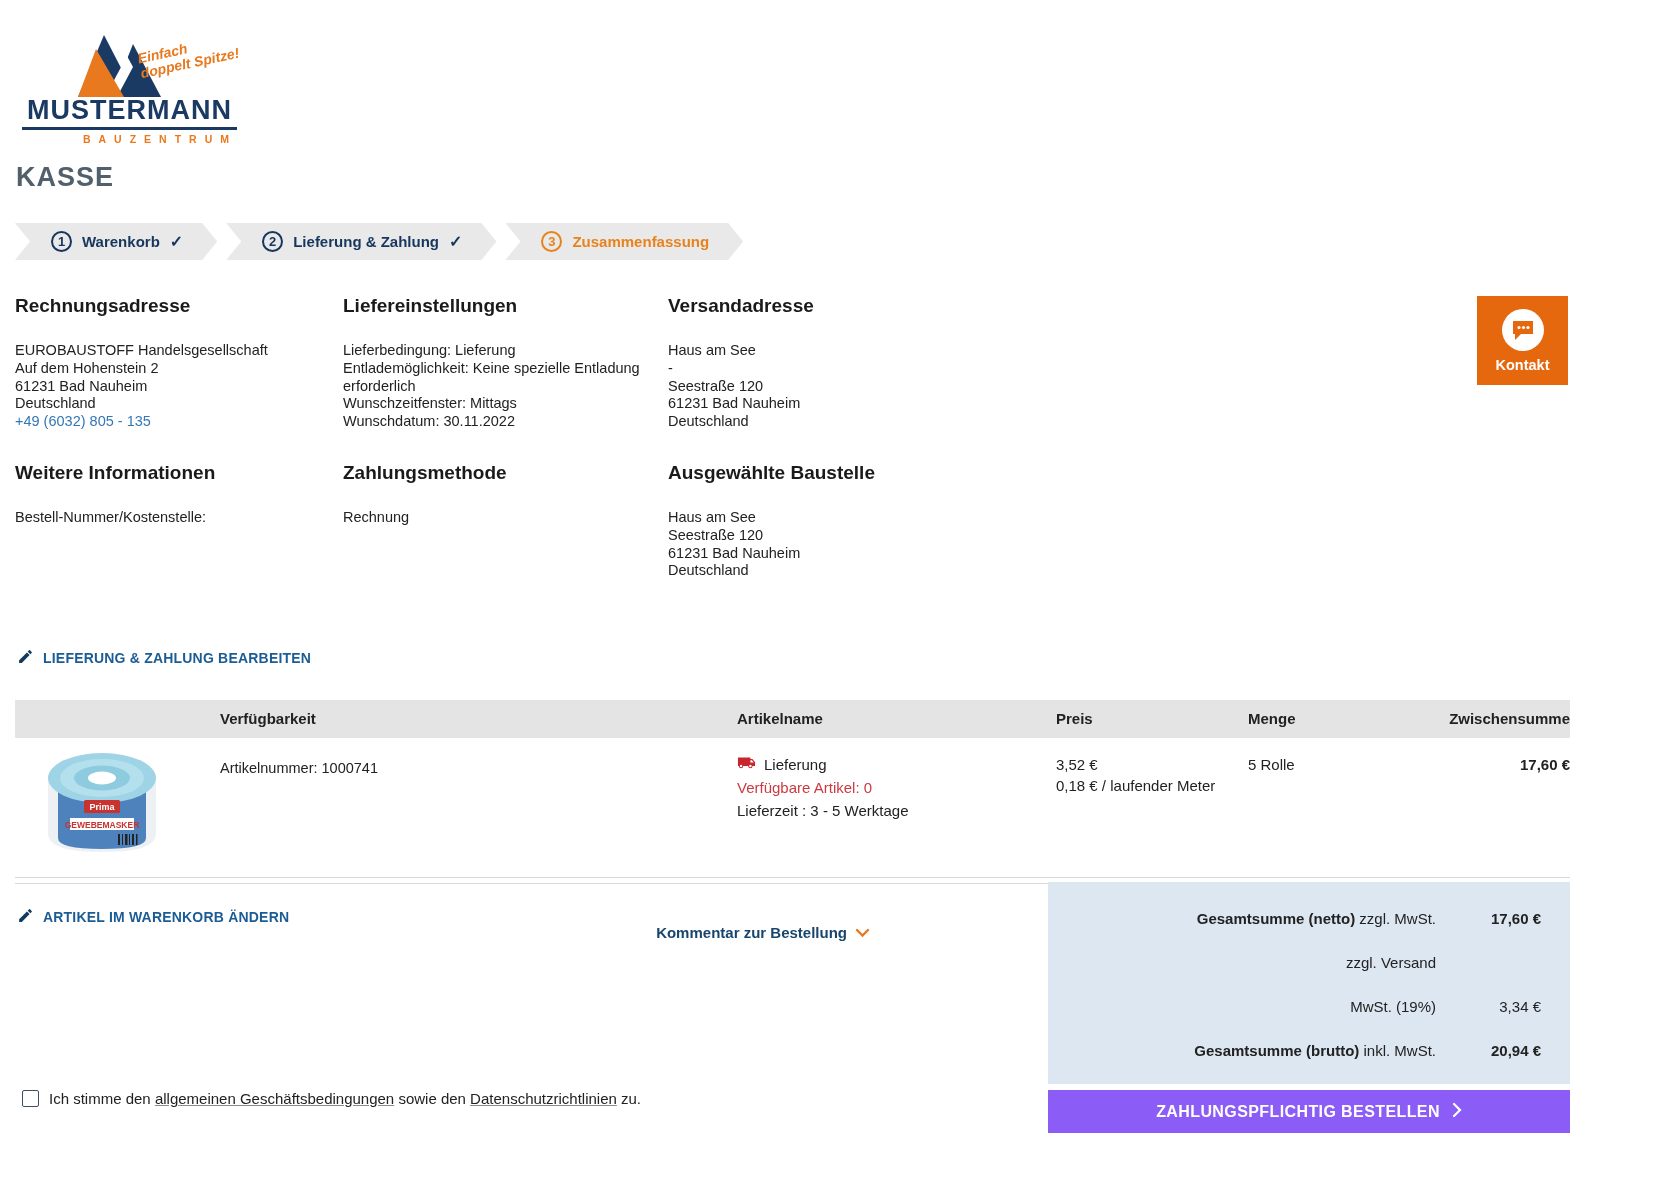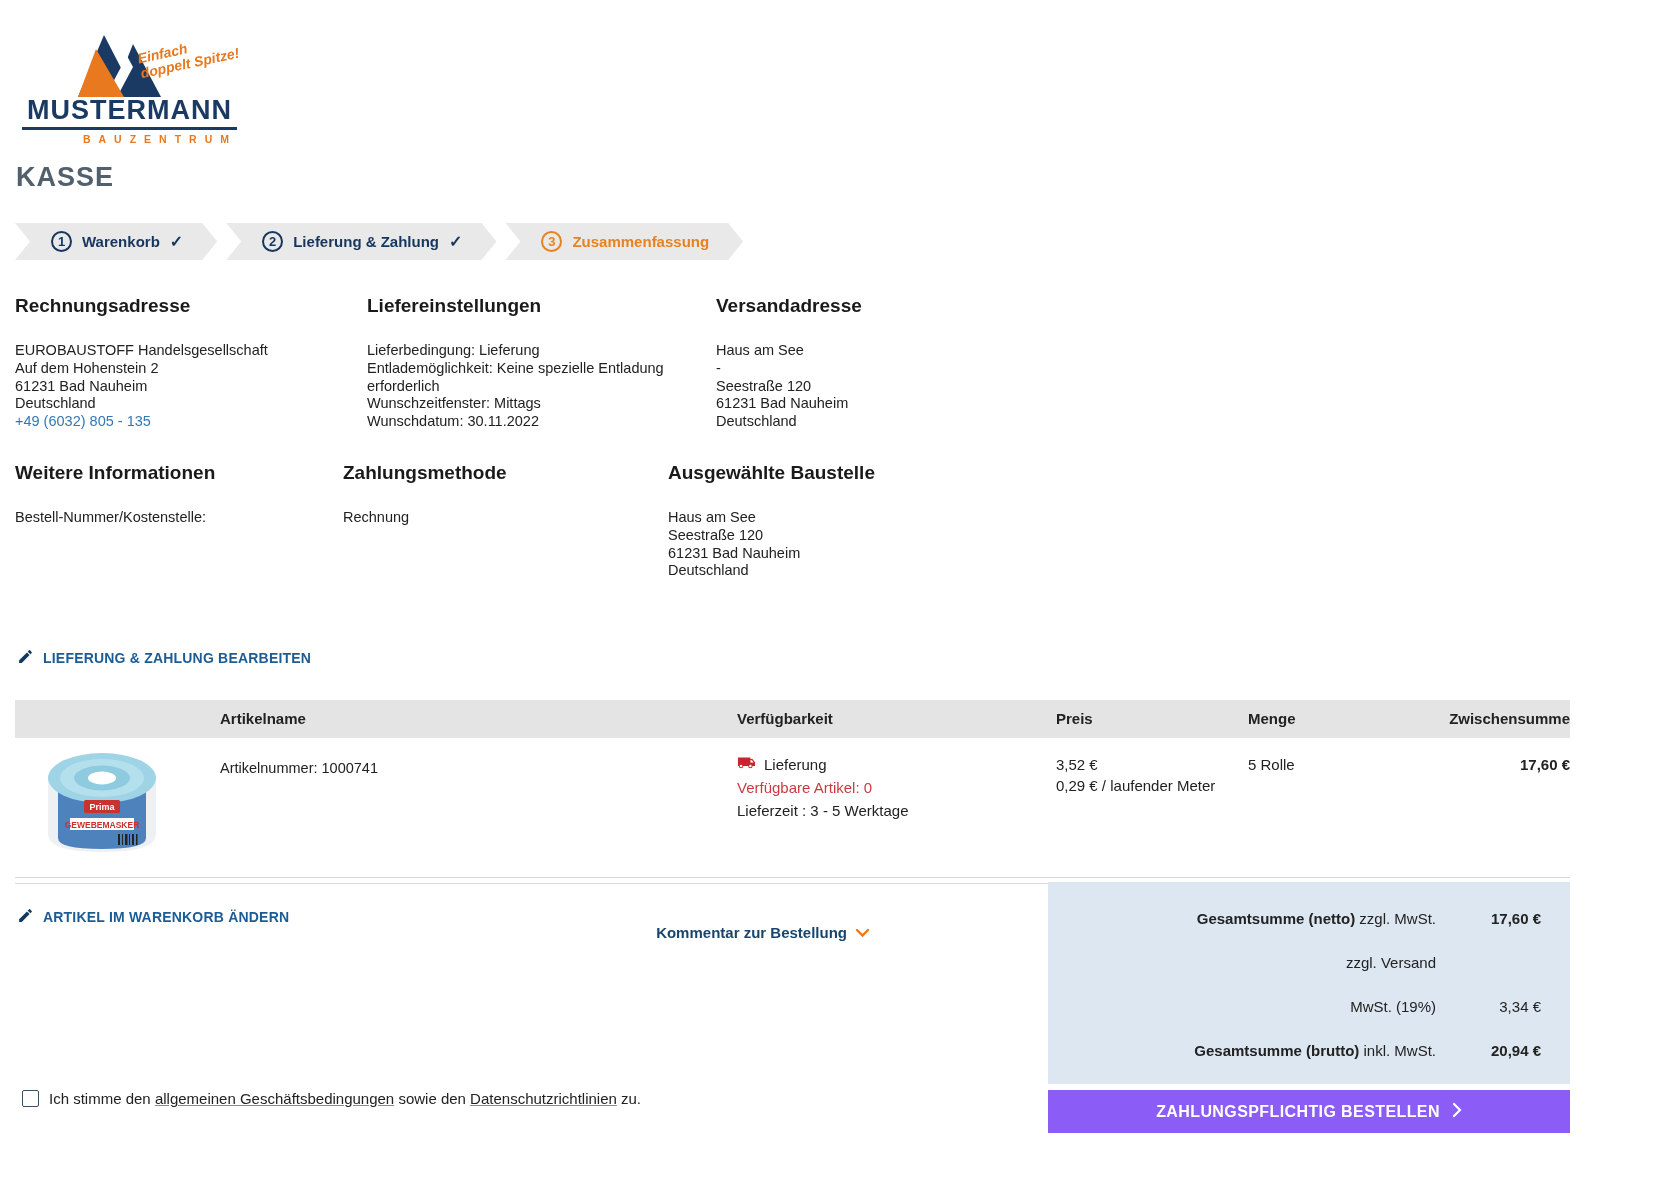--- a/index.html
+++ b/index.html
@@ -36,21 +36,21 @@
   .step { height:37px; background:#e9e9e9; display:flex; align-items:center; gap:10px;
     padding:0 34px 0 36px; font-size:15px; font-weight:bold; color:#17365d;
     clip-path:polygon(0 0, calc(100% - 15px) 0, 100% 50%, calc(100% - 15px) 100%, 0 100%, 15px 50%); }
   .step.active { color:#e8821c; }
   .step-num { width:21px; height:21px; border:2px solid currentColor; border-radius:50%;
     display:flex; align-items:center; justify-content:center; font-size:13px; font-weight:bold; flex:0 0 auto; }
   .step-check { font-size:16px; }
 
   
   .info-grid { position:absolute; left:15px; display:grid; grid-template-columns:328px 325px 340px; }
-  .info-grid.row1 { top:295px;gap:24px; }
+  .info-grid.row1 { top:295px; }
   .info-grid.row2 { top:462px; }
   .info-col { padding-right:28px; }
   .info-col h2 { font-size:19px; font-weight:bold; color:#1a1a1a; margin-bottom:25px; }
   .info-col p { font-size:14.5px; color:#222; line-height:17.8px; }
   .link-blue { color:#3477b6; text-decoration:none; cursor:pointer; }
 
   
   .edit-link { display:flex; align-items:center; gap:9px; color:#1c5c95; font-weight:bold;
     font-size:14px; letter-spacing:0.2px; cursor:pointer; }
   .edit-delivery { position:absolute; left:17px; top:648px; }
@@ -111,20 +111,31 @@
       </svg>
       <div class="logo-tagline">
         <div>Einfach</div>
         <div>doppelt Spitze!</div>
       </div>
     </div>
     <div class="logo-name">MUSTERMANN</div>
     <div class="logo-sub">BAUZENTRUM</div>
   </div>
 
+  <div class="contact-tab">
+    <div class="contact-bubble">
+      <svg width="24" height="22" viewBox="0 0 24 22">
+        <path d="M2 2h20v13H10l-6 6v-6H2z" fill="#e5680f"></path>
+        <circle cx="8" cy="8.5" r="1.6" fill="#fff"></circle>
+        <circle cx="12.5" cy="8.5" r="1.6" fill="#fff"></circle>
+        <circle cx="17" cy="8.5" r="1.6" fill="#fff"></circle>
+      </svg>
+    </div>
+    <div class="contact-label">Kontakt</div>
+  </div>
 
   <div class="page-title">KASSE</div>
 
   <div class="steps">
     <div class="step">
       <span class="step-num">1</span>
       <span>Warenkorb</span>
       <span class="step-check">✓</span>
     </div>
     <div class="step">
@@ -187,22 +198,22 @@
       <svg width="17" height="17" viewBox="0 0 24 24" fill="#123a5f">
         <path d="M3 17.25V21h3.75L17.8 9.94l-3.75-3.75L3 17.25zM20.7 7.04c.39-.39.39-1.02 0-1.41l-2.34-2.34a.996.996 0 0 0-1.41 0l-1.83 1.83 3.75 3.75 1.83-1.83z"></path>
       </svg>
     </span>
     <span>LIEFERUNG &amp; ZAHLUNG BEARBEITEN</span>
   </div>
 
   <div class="table">
     <div class="t-grid t-head">
       <div></div>
+      <div>Verfügbarkeit</div>
       <div>Artikelname</div>
-      <div>Verfügbarkeit</div>
       <div>Preis</div>
       <div>Menge</div>
       <div class="right">Zwischensumme</div>
     </div>
 
     <div class="t-grid t-row">
       <div class="cell-img">
         <svg width="125" height="115" viewBox="0 0 125 115">
           <path d="M8 30 L8 86 Q8 104 62 104 Q116 104 116 86 L116 30 Z" fill="#eef1f4"></path>
           <path d="M18 36 L18 90 Q18 101 62 101 Q106 101 106 90 L106 36 Z" fill="#4d82bd"></path>
@@ -235,21 +246,21 @@
               <path d="M17 2H1v11h1.2a2.8 2.8 0 0 0 5.6 0h6.4a2.8 2.8 0 0 0 5.6 0H23V8l-3.4-4.2H17V2zm0 3.6h2l2.2 2.9H17V5.6zM5 11.4a1.6 1.6 0 1 1 0 3.2 1.6 1.6 0 0 1 0-3.2zm12 0a1.6 1.6 0 1 1 0 3.2 1.6 1.6 0 0 1 0-3.2z"></path>
             </svg>
           </span>
           <span>Lieferung</span>
         </div>
         <div class="avail-red">Verfügbare Artikel: 0</div>
         <div class="avail-time">Lieferzeit : 3 - 5 Werktage</div>
       </div>
       <div class="cell">
         <div>3,52 €</div>
-        <div class="price2">0,29 € / laufender Meter</div>
+        <div class="price2">0,18 € / laufender Meter</div>
       </div>
       <div class="cell">
         <div>5 Rolle</div>
       </div>
       <div class="cell right subtotal">
         <div>17,60 €</div>
       </div>
     </div>
   </div>
 

